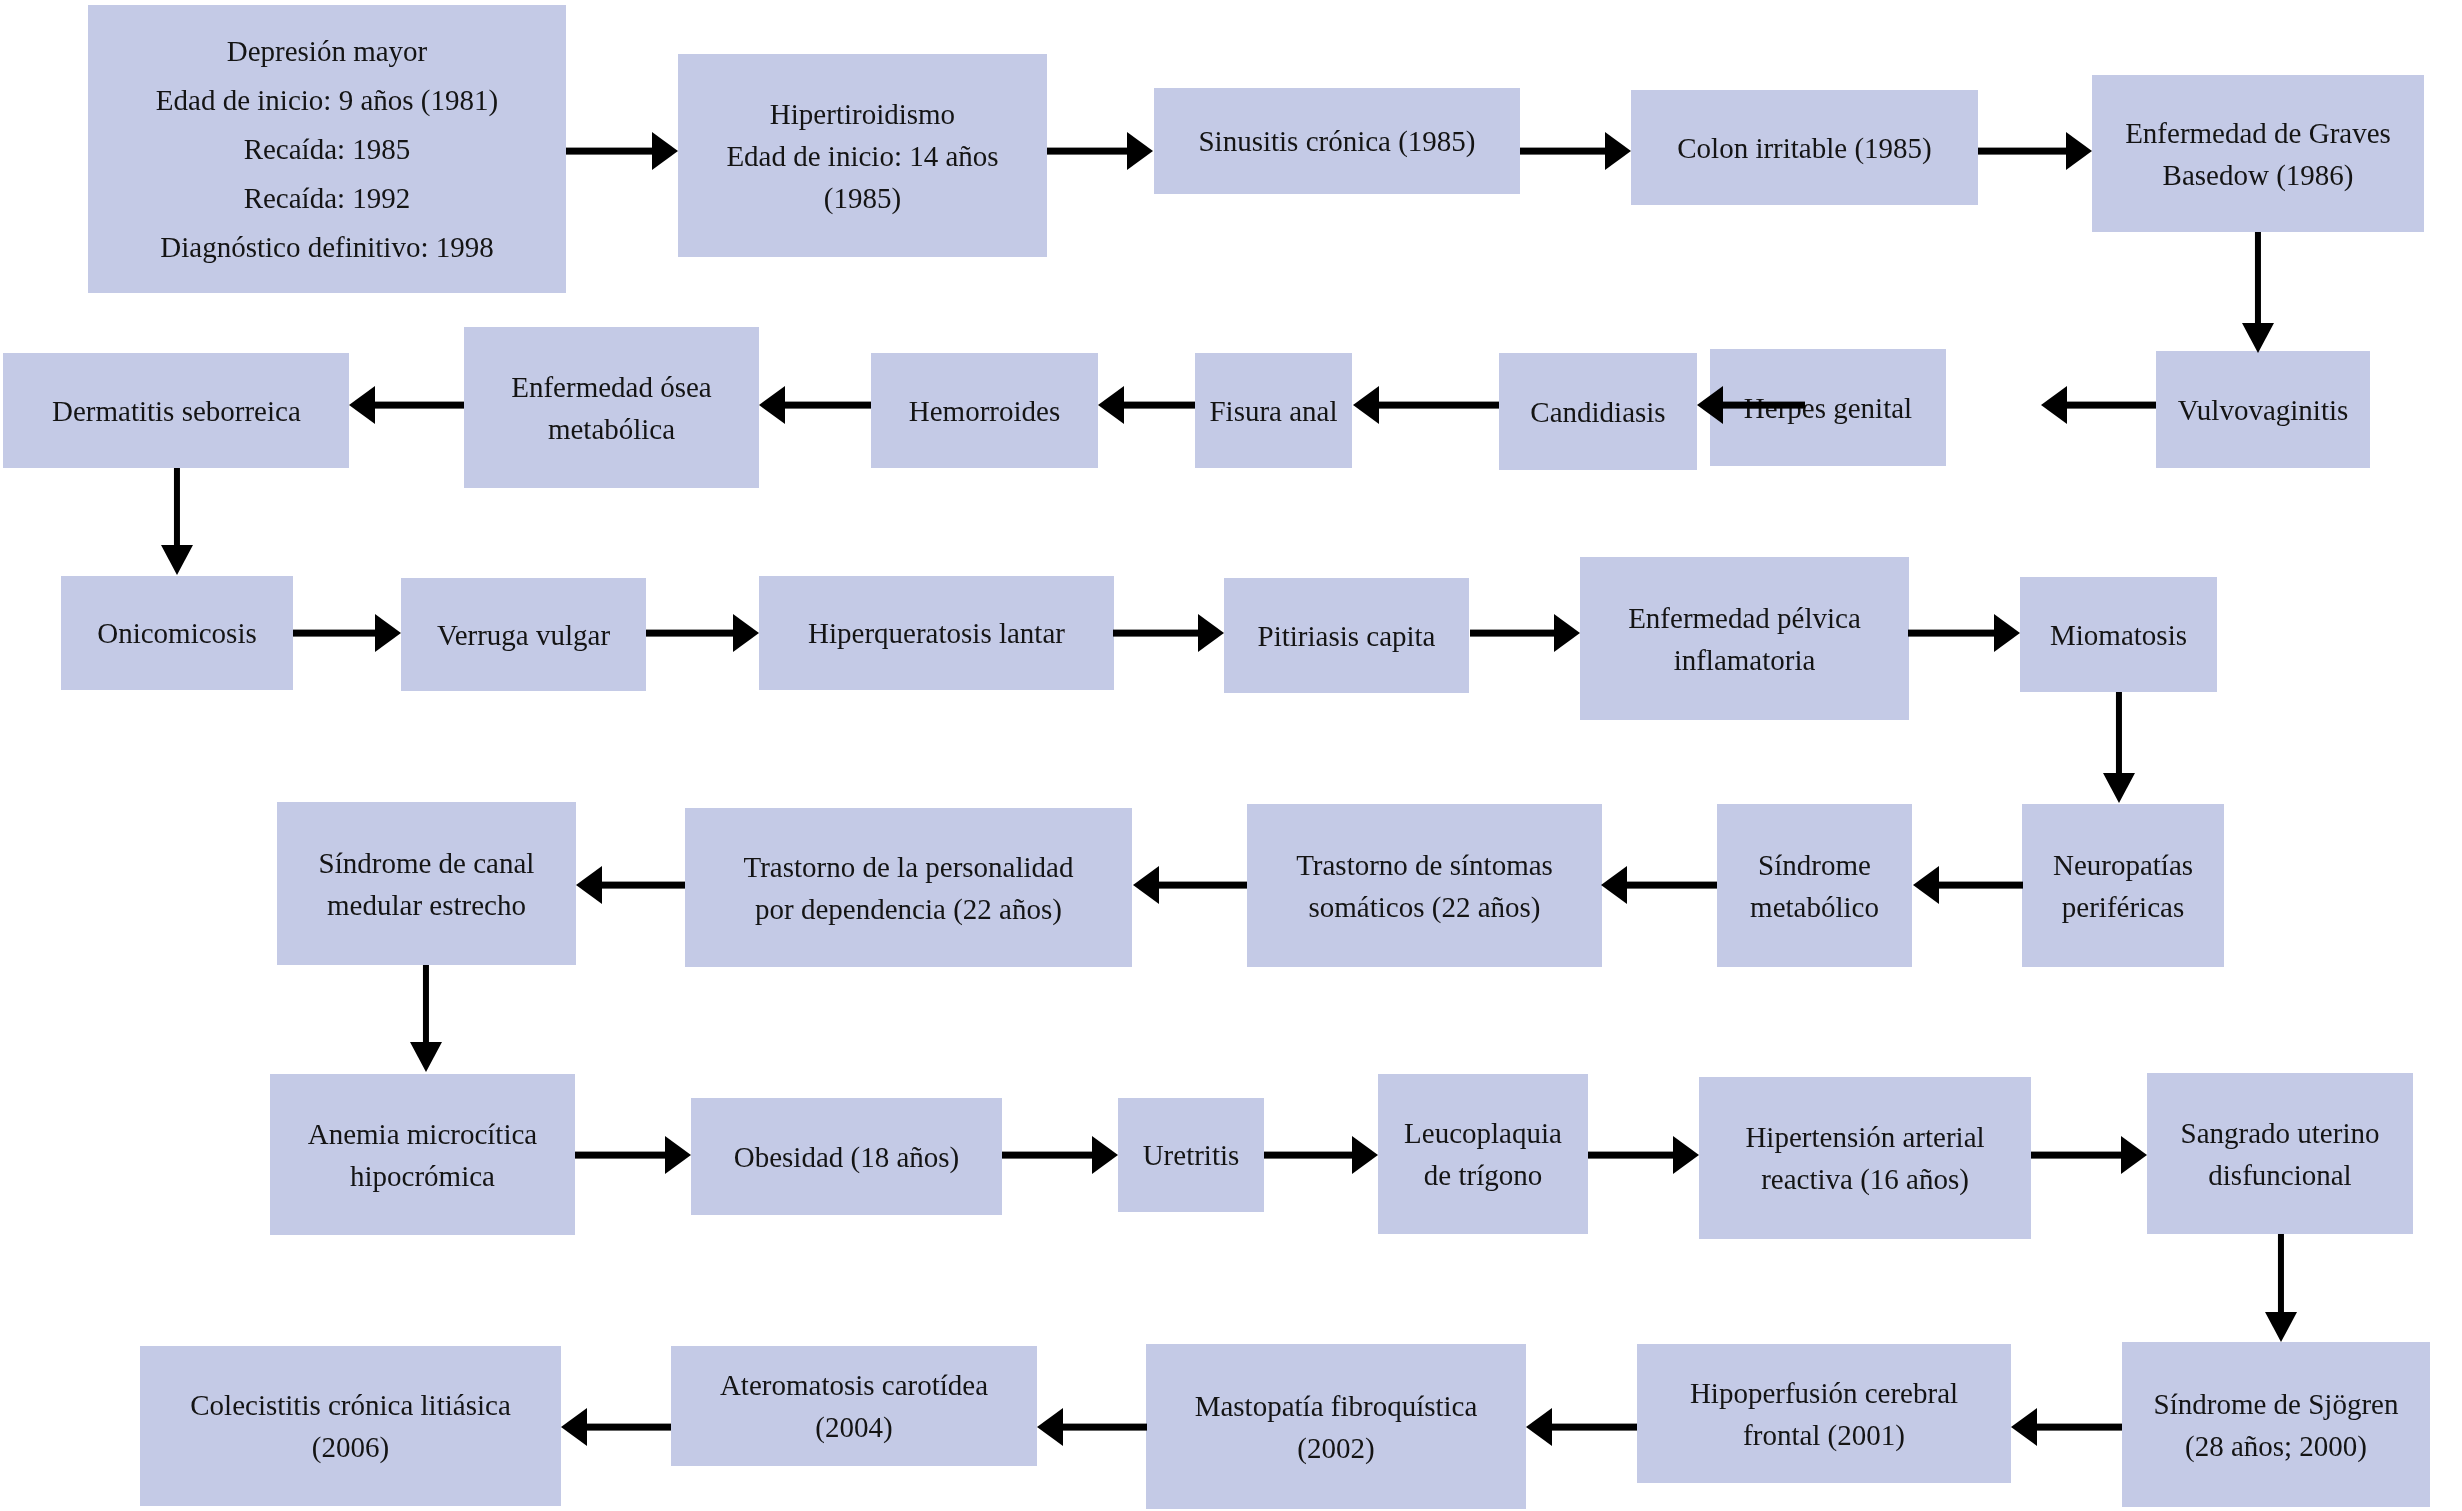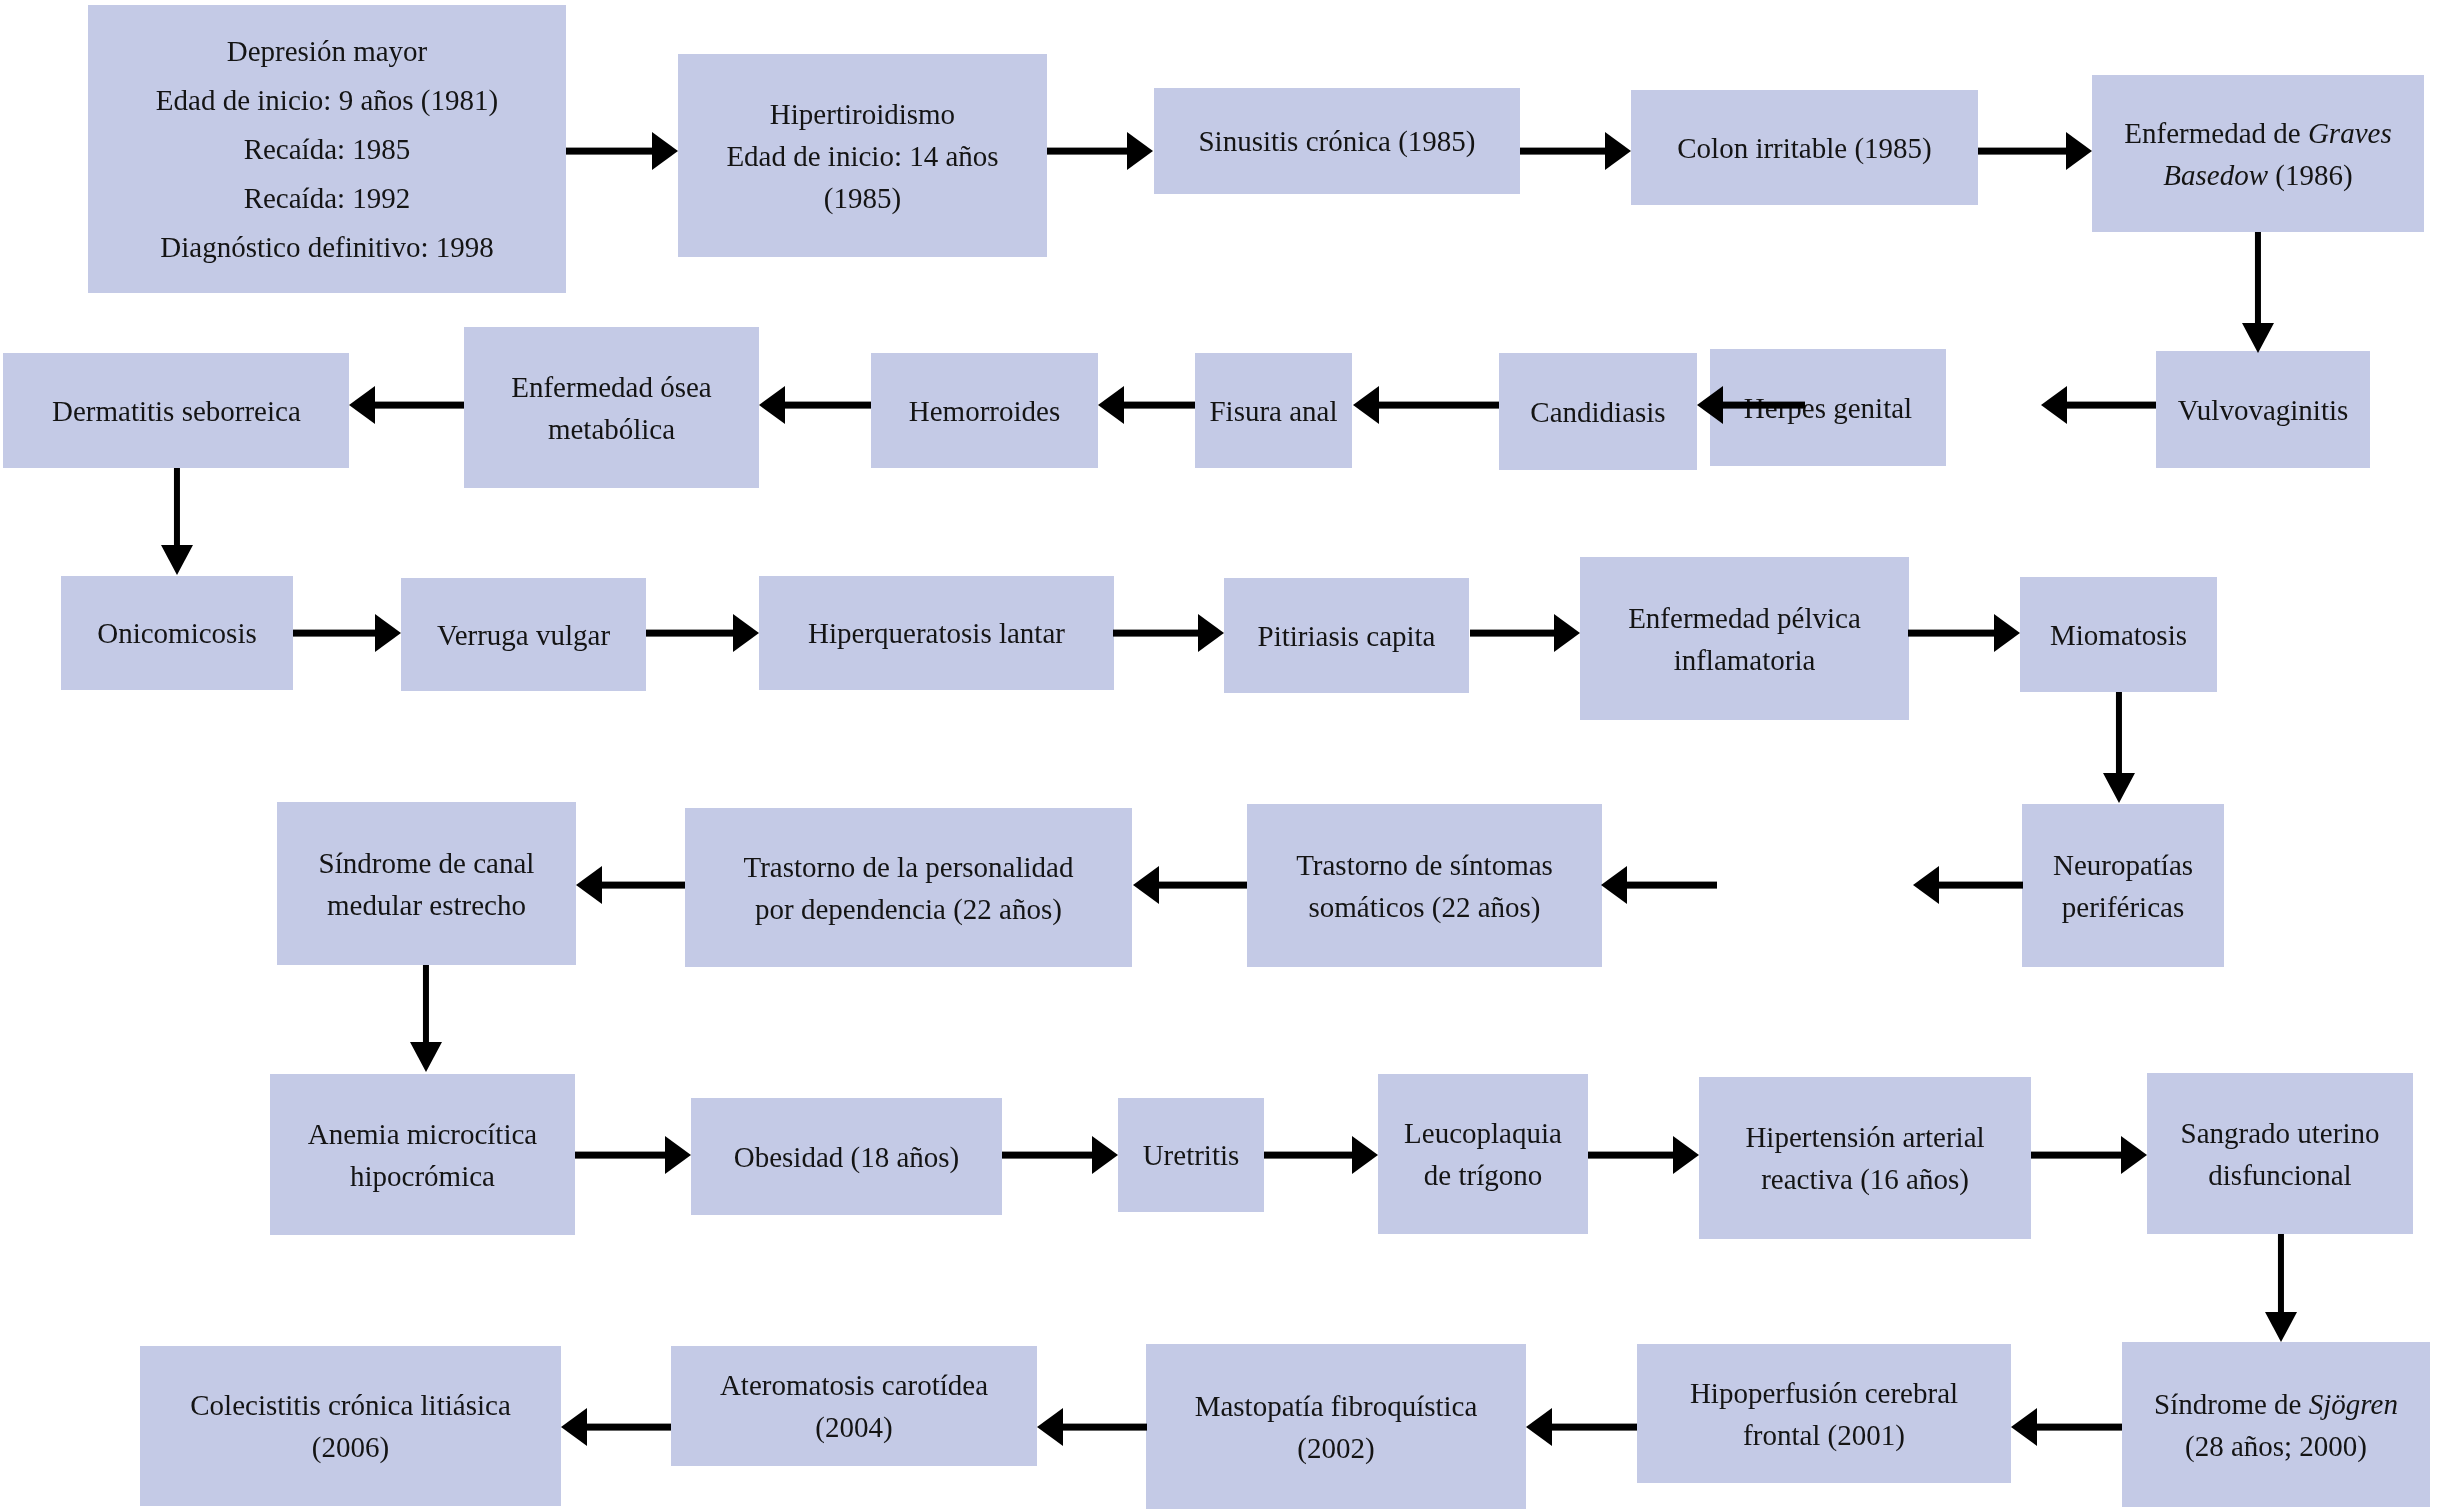--- a/index.html
+++ b/index.html
@@ -10,21 +10,21 @@
     position:relative;width:2462px;height:1511px;background:var(--background);
     font-family:"Liberation Serif", serif;color:var(--text);
   }
   .node{
     position:absolute;display:flex;flex-direction:column;align-items:center;
     justify-content:center;background:var(--box-fill);text-align:center;
     box-sizing:border-box;
   }
   .ln{line-height:42px;font-size:29px;white-space:nowrap;}
   .node.big .ln{line-height:49px;}
-  .it{font-style:italic;text-align:right;}
+  .it{text-align:right;}
   .harrow{position:absolute;height:38px;}
   .harrow .shaft{position:absolute;top:50%;transform:translateY(-50%);height:6.8px;background:var(--arrow);}
   .harrow.right .shaft{left:0;right:22px;}
   .harrow.left  .shaft{left:22px;right:0;}
   .harrow .head{position:absolute;top:50%;transform:translateY(-50%);width:0;height:0;}
   .harrow.right .head{right:0;border-top:19px solid transparent;border-bottom:19px solid transparent;border-left:26px solid var(--arrow);}
   .harrow.left  .head{left:0;border-top:19px solid transparent;border-bottom:19px solid transparent;border-right:26px solid var(--arrow);}
   .varrow{position:absolute;width:33px;}
   .varrow .shaft{position:absolute;left:50%;transform:translateX(-50%);top:0;bottom:27px;width:6.1px;background:var(--arrow);}
   .varrow .head{position:absolute;bottom:0;left:50%;transform:translateX(-50%);width:0;height:0;border-left:16.3px solid transparent;border-right:16.3px solid transparent;border-top:30px solid var(--arrow);}
@@ -97,20 +97,24 @@
     <div class="ln">inflamatoria</div>
   </div>
   <div class="node" style="left:2020px;top:577px;width:197px;height:115px">
     <div class="ln">Miomatosis</div>
   </div>
 
   <div class="node" style="left:2022px;top:804px;width:202px;height:163px">
     <div class="ln">Neuropatías</div>
     <div class="ln">periféricas</div>
   </div>
+  <div class="node" style="left:1717px;top:804px;width:195px;height:163px">
+    <div class="ln">Síndrome</div>
+    <div class="ln">metabólico</div>
+  </div>
   <div class="node" style="left:1247px;top:804px;width:355px;height:163px">
     <div class="ln">Trastorno de síntomas</div>
     <div class="ln">somáticos (22 años)</div>
   </div>
   <div class="node" style="left:685px;top:808px;width:447px;height:159px">
     <div class="ln">Trastorno de la personalidad</div>
     <div class="ln">por dependencia (22 años)</div>
   </div>
   <div class="node" style="left:277px;top:802px;width:299px;height:163px">
     <div class="ln">Síndrome de canal</div>

